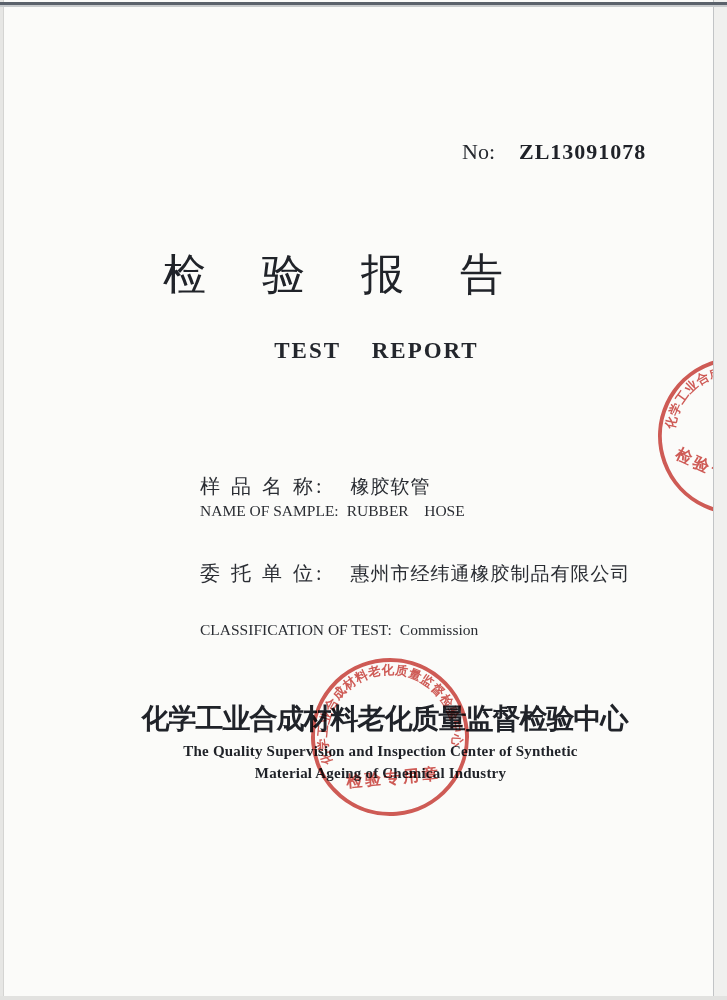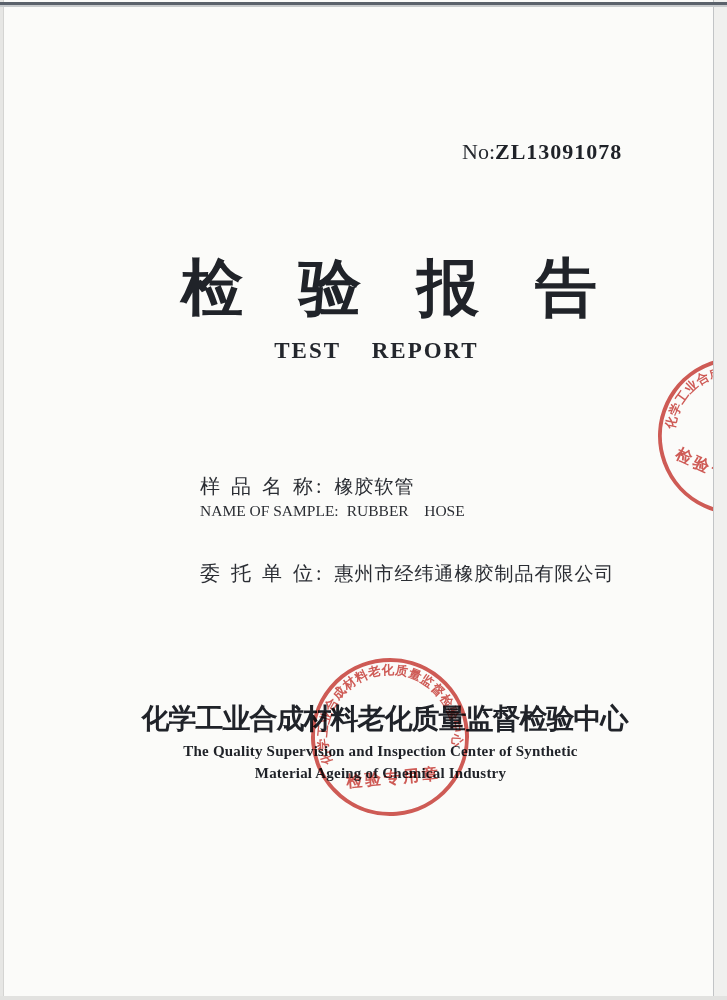--- a/index.html
+++ b/index.html
@@ -12,36 +12,36 @@
     color:#26292f;
   }
   
   .edge-top{position:absolute;left:0;top:2px;width:727px;height:3px;background:#5b626b;z-index:9;}
   .edge-top-fade{position:absolute;left:0;top:5px;width:727px;height:2px;background:#c8cbcd;z-index:9;}
   .edge-right{position:absolute;left:713px;top:0;width:14px;height:1000px;background:#f0f0ee;border-left:1px solid #c2c4c6;z-index:8;}
   .edge-left{position:absolute;left:0;top:0;width:3px;height:1000px;background:#e6e6e4;border-right:1px solid #d4d4d2;z-index:8;}
   .edge-bottom{position:absolute;left:0;top:996px;width:727px;height:4px;background:#e2e2e0;z-index:8;}
 
   .report-no{position:absolute;left:462px;top:139px;font-size:22px;white-space:nowrap;}
-  .report-no .no-val{font-weight:bold;margin-left:0;letter-spacing:1px;color:#1f2228;}
+  .report-no .no-val{font-weight:bold;margin-left:24px;letter-spacing:1px;color:#1f2228;}
 
   .title-cn{
-    position:absolute;left:181px;top:246px;margin:0;
-    font-size:62px;font-weight:700;letter-spacing:56px;
+    position:absolute;left:163px;top:246px;margin:0;
+    font-size:43px;font-weight:400;letter-spacing:56px;
     white-space:nowrap;color:#202329;
   }
   .title-en{
     position:absolute;left:13px;top:338px;width:727px;
     text-align:center;font-size:23px;font-weight:bold;
     letter-spacing:2px;white-space:pre;color:#23262c;
   }
 
   .field-cn{position:absolute;left:200px;white-space:nowrap;font-size:20px;color:#2a2d33;}
   .field-cn .flabel{letter-spacing:3px;white-space:pre;}
-  .field-cn .fvalue{margin-left:10px;font-size:19px;letter-spacing:1px;font-family:Liberation Mono, monospace;}
+  .field-cn .fvalue{margin-left:26px;font-size:19px;letter-spacing:1px;font-family:Liberation Mono, monospace;}
   .field-en{position:absolute;left:200px;white-space:nowrap;font-size:15.5px;color:#2a2d33;}
   .field-en .fvalue{margin-left:8px;white-space:pre;margin-top:40px;}
 
   .r1-cn{top:473px}.r1-en{top:502px}
   .r2-cn{top:560px}.r2-en{top:563px}
   .r3-cn{top:596px}.r3-en{top:621px}
 
   .org-cn{
     position:absolute;left:21px;top:700px;width:727px;margin:0;
     text-align:center;font-size:28px;font-weight:600;
@@ -78,20 +78,23 @@
     <span class="flabel">样 品 名 称:</span><span class="fvalue">橡胶软管</span>
   </div>
   <div class="field-en r1-en">
     <span>NAME OF SAMPLE:</span><span class="fvalue">RUBBER    HOSE</span>
   </div>
 
   <div class="field-cn r2-cn">
     <span class="flabel">委 托 单 位:</span><span class="fvalue">惠州市经纬通橡胶制品有限公司</span>
   </div>
 
+  <div class="field-en r3-en">
+    <span>CLASSIFICATION OF TEST:</span><span class="fvalue">Commission</span>
+  </div>
 
   <h2 class="org-cn">化学工业合成材料老化质量监督检验中心</h2>
   <div class="org-en org-en1">The Quality Supervision and Inspection Center of Synthetic</div>
   <div class="org-en org-en2">Material Ageing of Chemical Industry</div>
 
   <svg class="stamp stamp-center" width="170" height="170" viewBox="0 0 170 170">
     <circle cx="85" cy="85" r="77" fill="none" stroke="#cc4540" stroke-width="4"></circle>
     <path id="arc-a" d="M 25.8 106.5 A 63 63 0 1 1 144.2 106.5" fill="none"></path>
     <text font-size="12.5" letter-spacing="0.5" fill="#cc4540">
       <textPath href="#arc-a" startOffset="1">化学工业合成材料老化质量监督检验中心</textPath>

